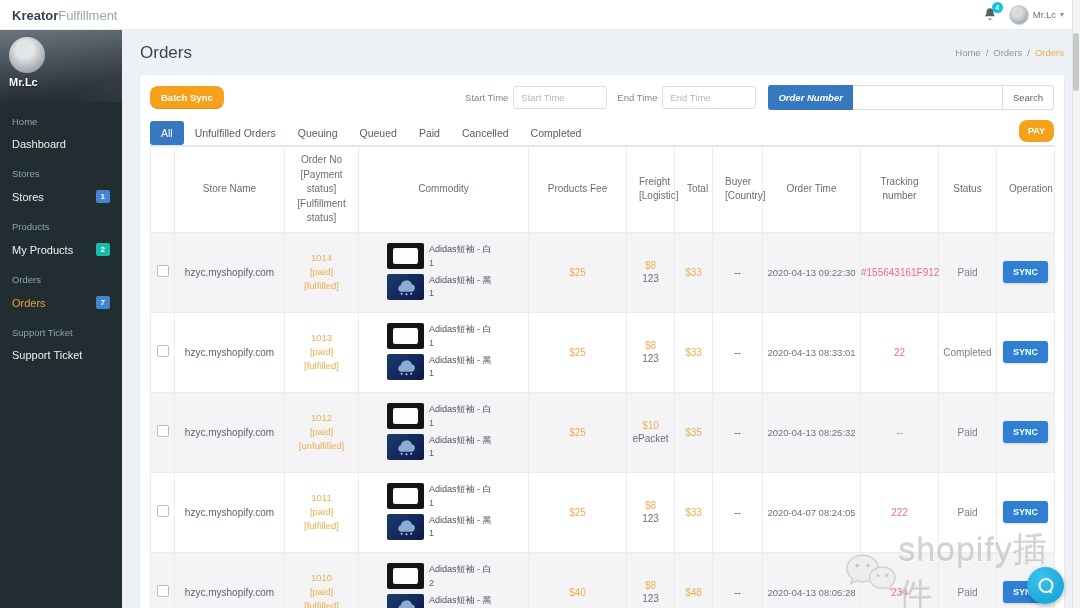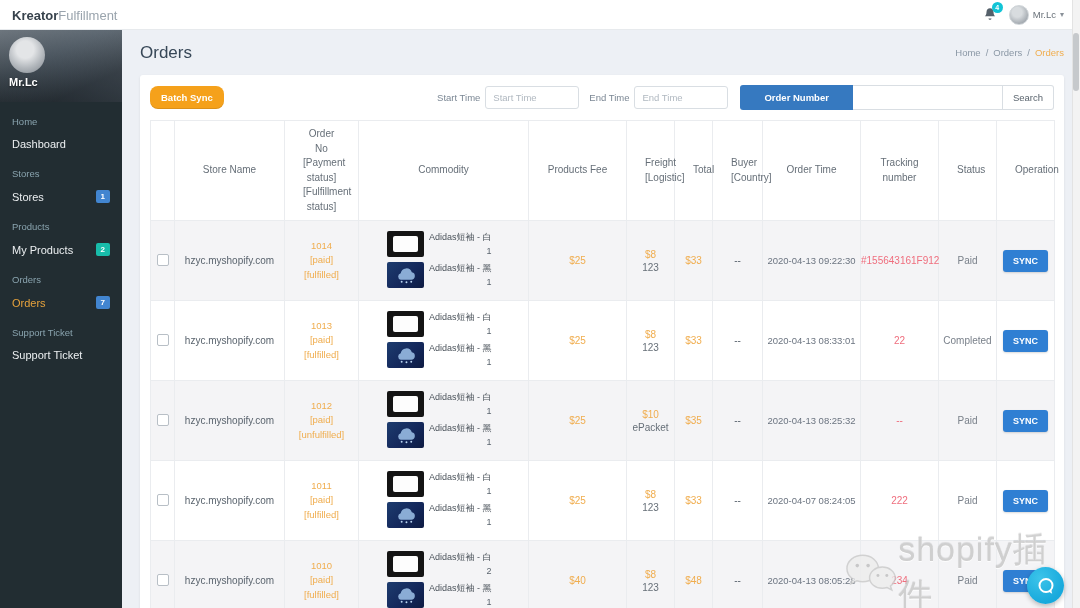--- a/index.html
+++ b/index.html
@@ -47,54 +47,54 @@
 
   
   .toolbar { display:flex; align-items:center; margin-bottom:10px; }
   .btn { border:none; border-radius:8px; cursor:pointer; font-family:inherit; }
   .btn-orange { background:#f5a11b; color:#fff; font-size:9.5px; font-weight:700; padding:6px 11px; box-shadow:inset 0 -1px 0 rgba(0,0,0,.1); }
   .toolbar .spacer { flex:1; }
   .f-label { font-size:9.5px; color:#7b8794; margin:0 5px 0 10px; }
   .f-input { width:94px; height:23px; border:1px solid #d9dee3; border-radius:3px; font-size:9.5px; padding:0 7px; color:#555; font-family:inherit; }
   .f-input::placeholder { color:#b0b8c0; }
   .input-group { display:flex; margin-left:12px; }
-  .btn-blue-sq { background:#3679c0; color:#fff; font-size:9.5px; font-weight:700; padding:0 24px; height:25px; border-radius:3px 0 0 3px; }
+  .btn-blue-sq { background:#3679c0; color:#fff; font-size:9.5px; font-weight:700; padding:0 10px; height:25px; border-radius:3px 0 0 3px;font-style:italic; }
   .ig-input { width:150px; height:25px; border:1px solid #d9dee3; border-left:none; font-size:10px; padding:0 6px; font-family:inherit; }
   .btn-search { background:#fff; border:1px solid #d9dee3; border-left:none; color:#5a646e; font-size:9.5px; padding:0 10px; height:25px; border-radius:0 3px 3px 0; cursor:pointer; }
 
   
   .tabs { display:flex; align-items:center; border-bottom:1px solid #dfe3e8; }
   .tab { font-size:10.5px; color:#555e66; padding:6px 11px; cursor:pointer; }
   .tab.active { background:#3679c0; color:#fff; border-radius:3px; }
   .btn-pay { margin-left:auto; margin-bottom:3px; background:#f5a11b; color:#fff; font-size:9px; font-weight:700; padding:6px 9px; }
 
   
   table { width:100%; border-collapse:collapse; table-layout:fixed; }
   th, td { border:1px solid #eaecef; text-align:center; vertical-align:middle; }
-  th { font-size:10px; color:#666f78; font-weight:400; padding:6px 18px; line-height:1.45; }
+  th { font-size:10px; color:#666f78; font-weight:400; padding:6px 12px; line-height:1.45; }
   tbody tr { height:80px; }
   tbody tr:nth-child(odd) { background:#f4f4f6; }
   td { font-size:10px; color:#5a646e; }
   .cb { width:12px; height:12px; border:1px solid #b8bfc6; border-radius:2px; background:#fff; display:inline-block; cursor:pointer; }
   .order-cell span { display:block; color:#f0ad4e; line-height:1.5; font-size:9.5px; }
   .money { color:#f0ad4e; }
   .freight-cell .logi { color:#666f78; display:block; margin-top:2px; }
   .time-cell { font-size:9.5px; color:#6b7480; }
   .tracking-cell { color:#ef6e7e; font-size:10px; }
   .status-cell { color:#79808a; }
   .commodity-cell { text-align:left; padding-left:28px; }
   .item { display:flex; align-items:flex-start; gap:5px; margin:3px 0; }
   .thumb { width:37px; height:26px; border-radius:2px; flex-shrink:0; position:relative; overflow:hidden; }
   .thumb .shirt { display:none; position:absolute; left:6px; top:5px; right:6px; bottom:5px; background:#fdfdfd; border-radius:2px; }
   .thumb .cloud { display:none; position:absolute; left:7px; top:4px; width:23px; height:18px; }
   .thumb-white { background:#141414; }
   .thumb-white .shirt { display:block; }
   .thumb-blue { background:linear-gradient(135deg,#1d3c6e 0%, #14285c 55%, #0d1b42 100%); }
   .thumb-blue .cloud { display:block; }
-  .item-text { font-size:9px; color:#4a525a; line-height:1.55; text-align:right; }
+  .item-text { font-size:9px; color:#4a525a; line-height:1.55; text-align:left; }
   .item-text .qty { display:block; color:#5a646e; }
   .sync-btn { background:#2f7fd3; color:#fff; font-size:9px; font-weight:700; padding:6px 10px; border-radius:3px; box-shadow:0 1px 2px rgba(0,0,0,.15); }
   .sync-btn:empty { display:none; }
 
   
   .watermark { position:absolute; left:843px; top:527px; display:flex; align-items:center; z-index:7; pointer-events:none; opacity:.8; }
   .wm-logo { width:56px; height:48px; }
   .wm-text { font-size:34px; color:#c6c6c6; letter-spacing:1px; text-shadow:0 1px 0 #fff, 0 -1px 1px rgba(0,0,0,.15); }
   .chat-fab { position:absolute; right:16px; bottom:4px; width:37px; height:37px; border-radius:50%; background:radial-gradient(circle at 35% 30%, #3cc4ea, #18a9dc 70%); box-shadow:0 2px 5px rgba(0,0,0,.25); display:flex; align-items:center; justify-content:center; cursor:pointer; z-index:8; }
   .scroll-track { position:absolute; right:0; top:0; width:8px; height:608px; background:#f3f3f3; border-left:1px solid #e3e3e3; z-index:9; }
@@ -177,20 +177,30 @@
         <input class="f-input" placeholder="Start Time" style="">
         <span class="f-label">End Time</span>
         <input class="f-input" placeholder="End Time" style="">
         <div class="input-group">
           <button class="btn btn-blue-sq">Order Number</button>
           <input class="ig-input" style="">
           <button class="btn-search">Search</button>
         </div>
       </div>
 
+      <div class="tabs">
+        <div class="tab active">All</div>
+        <div class="tab">Unfulfilled Orders</div>
+        <div class="tab">Queuing</div>
+        <div class="tab">Queued</div>
+        <div class="tab">Paid</div>
+        <div class="tab">Cancelled</div>
+        <div class="tab">Completed</div>
+        <button class="btn btn-pay">PAY</button>
+      </div>
 
       <table>
         <colgroup>
           <col style="width:24px">
             <col style="width:110px">
             <col style="width:74px">
             <col style="width:170px">
           <col style="width:98px">
             <col style="width:48px">
             <col style="width:38px">

